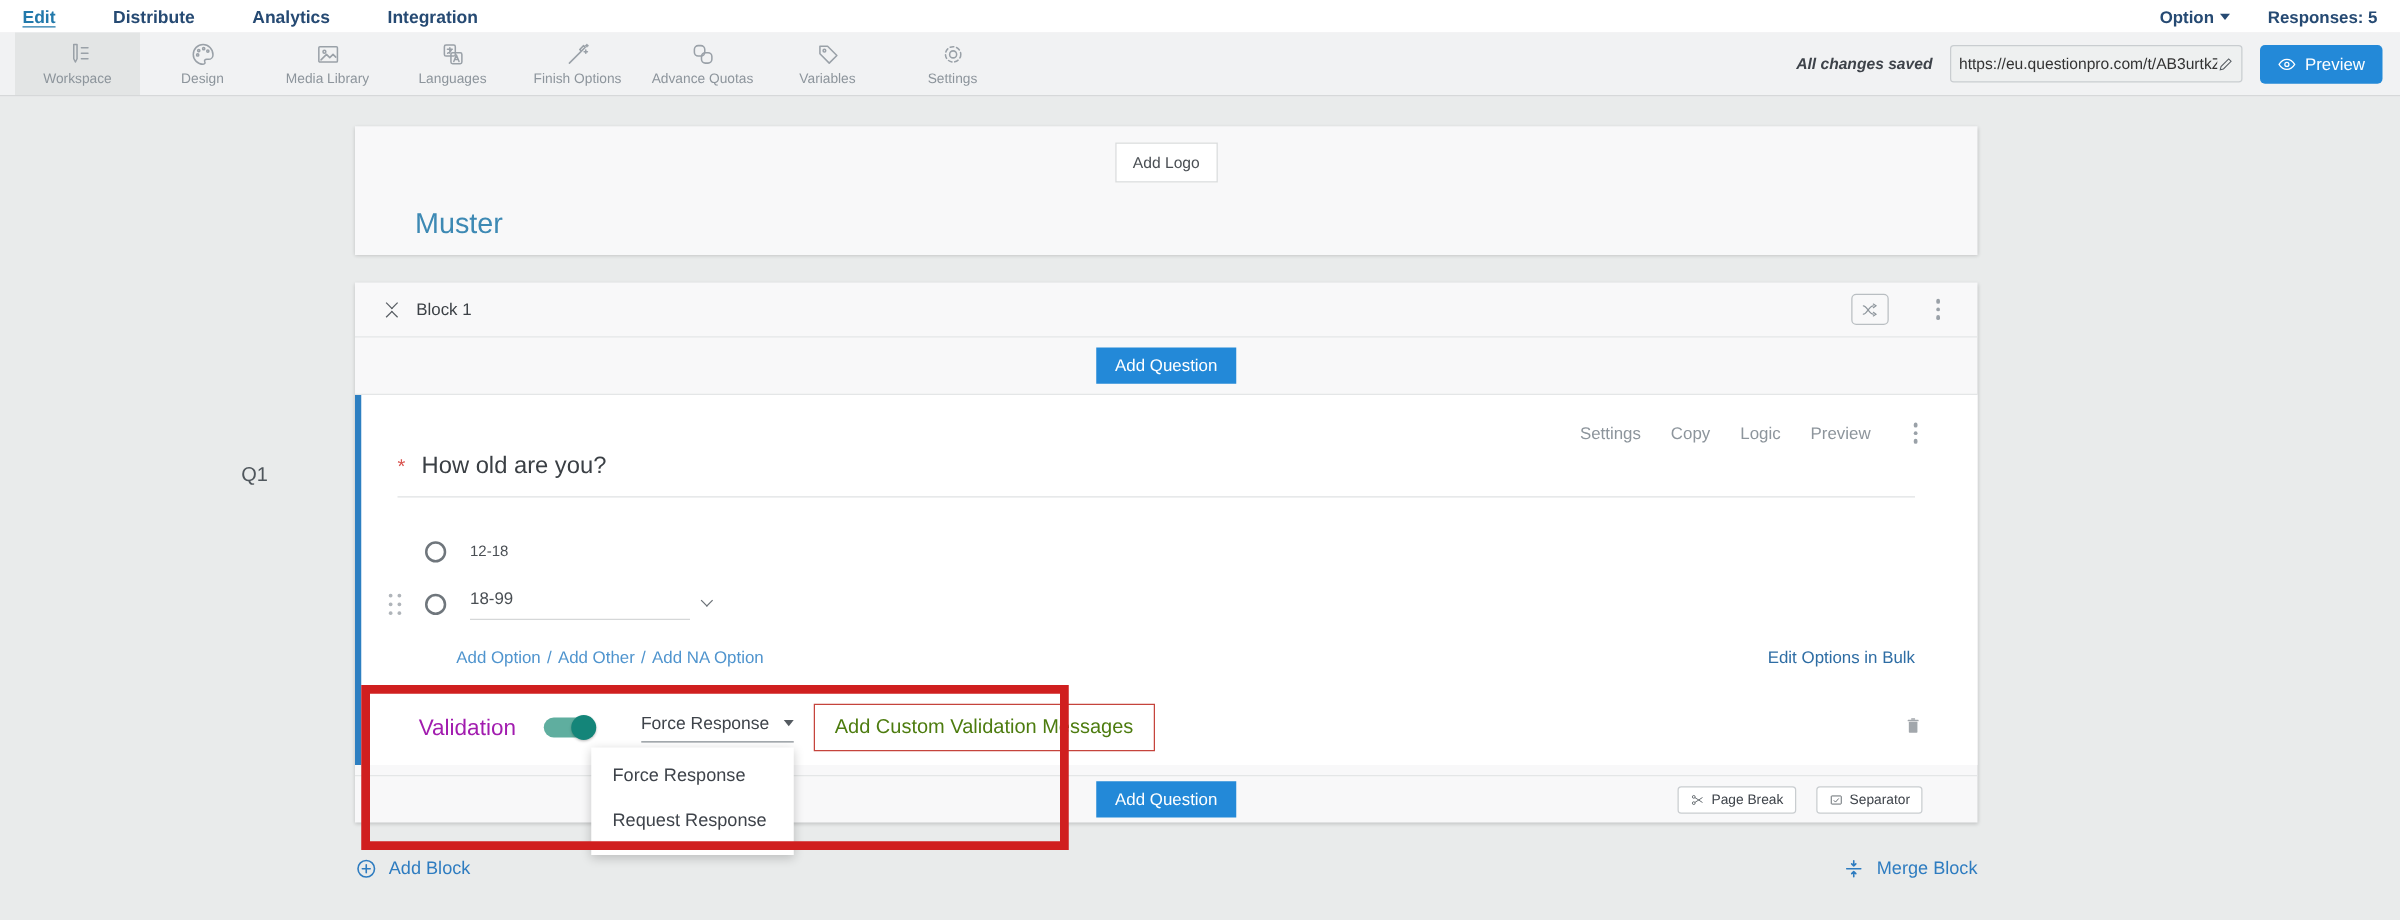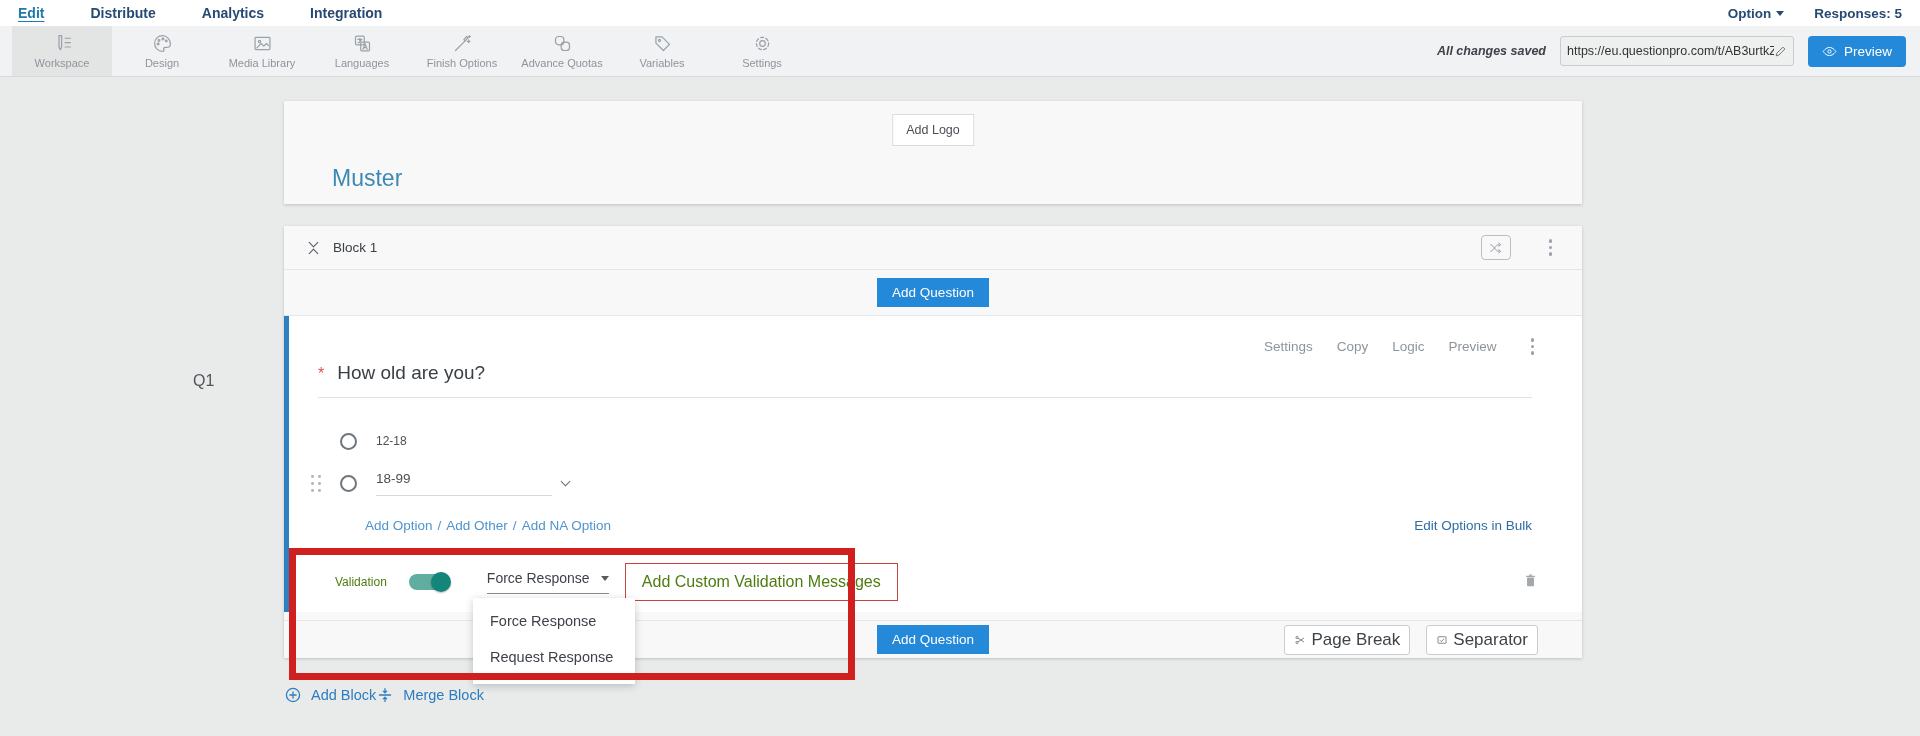--- a/index.html
+++ b/index.html
@@ -68,39 +68,39 @@
   .drag-handle i { width:2.8px; height:2.8px; border-radius:50%; background:#b0b5ba; }
   .option-input { margin-left:19px; width:176px; border-bottom:1px solid #d5d7d8; padding-bottom:9px; font-size:13.5px; color:#4a4f54; cursor:text; }
   .opt-chevron { margin-left:10px; color:#6a7076; cursor:pointer; position:relative; top:-3px; }
 
   .add-links-row { display:flex; align-items:center; margin:14px 50px 0 76px; font-size:13.5px; }
   .add-link { color:#4f94ce; cursor:pointer; }
   .link-sep { color:#4f94ce; margin:0 5px; }
   .bulk-edit { margin-left:auto; color:#2e6da4; cursor:pointer; }
 
   .validation-row { display:flex; align-items:center; margin:30px 44px 0 46px; }
-  .validation-label { font-size:12px; color:#4d7c0f; }
+  .validation-label { font-size:18px; color:#a21caf; }
   .toggle { margin-left:22px; width:40px; height:16px; border-radius:9px; background:#5fae9f; position:relative; cursor:pointer; flex:none; }
   .toggle .knob { position:absolute; right:-2px; top:-2px; width:20px; height:20px; border-radius:50%; background:#148579; box-shadow:0 1px 2px rgba(0,0,0,.25); }
   .fr-select { margin-left:38px; width:122px; border-bottom:1px solid #878e94; padding-bottom:7px; display:flex; align-items:center; justify-content:space-between; font-size:14px; color:#3e434a; cursor:pointer; }
   .fr-select .caret-down { border-top-color:#555b61; }
   .custom-msg-btn { margin-left:16px; background:#fff; border:1.5px solid #c5443c; padding:9px 16px; color:#4d7c0f; font-size:16px; cursor:pointer; font-family:"Liberation Sans",sans-serif;text-align:right; }
   .trash-btn { margin-left:auto; cursor:pointer; background:none; border:none; }
   .trash-btn svg { width:15px; height:17px; fill:#a2a7ac; }
 
   .dropdown-panel { position:absolute; left:184px; top:282px; width:162px; background:#fff; box-shadow:0 2px 8px rgba(0,0,0,.2); z-index:6; padding:5px 0 9px 0; }
   .dropdown-item { padding:10px 0 10px 17px; font-size:14.5px; color:#3e434a; cursor:pointer; }
 
   .gap-strip { height:8px; }
   .block-footer { height:38px; border-top:1px solid #e4e6e7; display:flex; align-items:center; justify-content:center; position:relative; }
   .chips { position:absolute; right:44px; top:50%; transform:translateY(-50%); display:flex; gap:16px; }
-  .chip { background:#fff; border:1px solid #c9cdd0; border-radius:3px; padding:4px 9px; font-size:17px; color:#3e434a; display:flex; align-items:center; gap:5px; cursor:pointer; }
+  .chip { background:#fff; border:1px solid #c9cdd0; border-radius:3px; padding:4px 9px; font-size:11px; color:#3e434a; display:flex; align-items:center; gap:5px; cursor:pointer; }
   .chip svg { width:12px; height:12px; stroke:#555b61; fill:none; stroke-width:1.4; }
 
-  .bottom-actions { display:flex; justify-content:flex-start; align-items:center; margin-top:28px; }
+  .bottom-actions { display:flex; justify-content:space-between; align-items:center; gap:48px; margin-top:28px; }
   .bottom-action { display:flex; align-items:center; gap:9px; color:#2e7cc0; font-size:14.5px; cursor:pointer; }
   .bottom-action svg { width:18px; height:18px; stroke:#2e7cc0; fill:none; stroke-width:1.7; stroke-linecap:round; stroke-linejoin:round; }
 
   .red-box { position:absolute; left:289px; top:548px; width:566px; height:132px; border:7px solid #d01f1f; z-index:20; pointer-events:none; }
 </style>
 </head>
 <body>
 
 <div class="topnav">
   <div class="nav-left">

